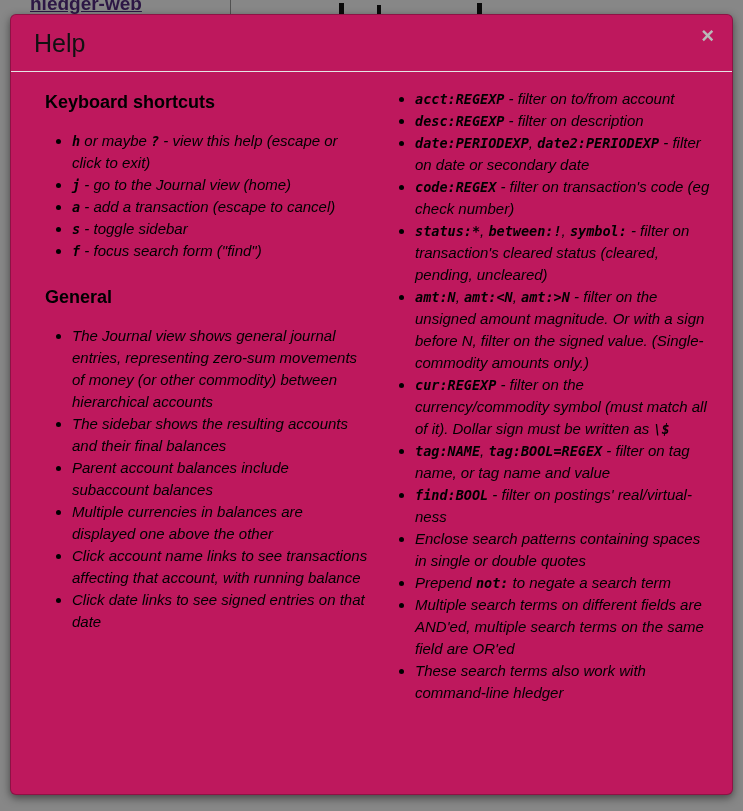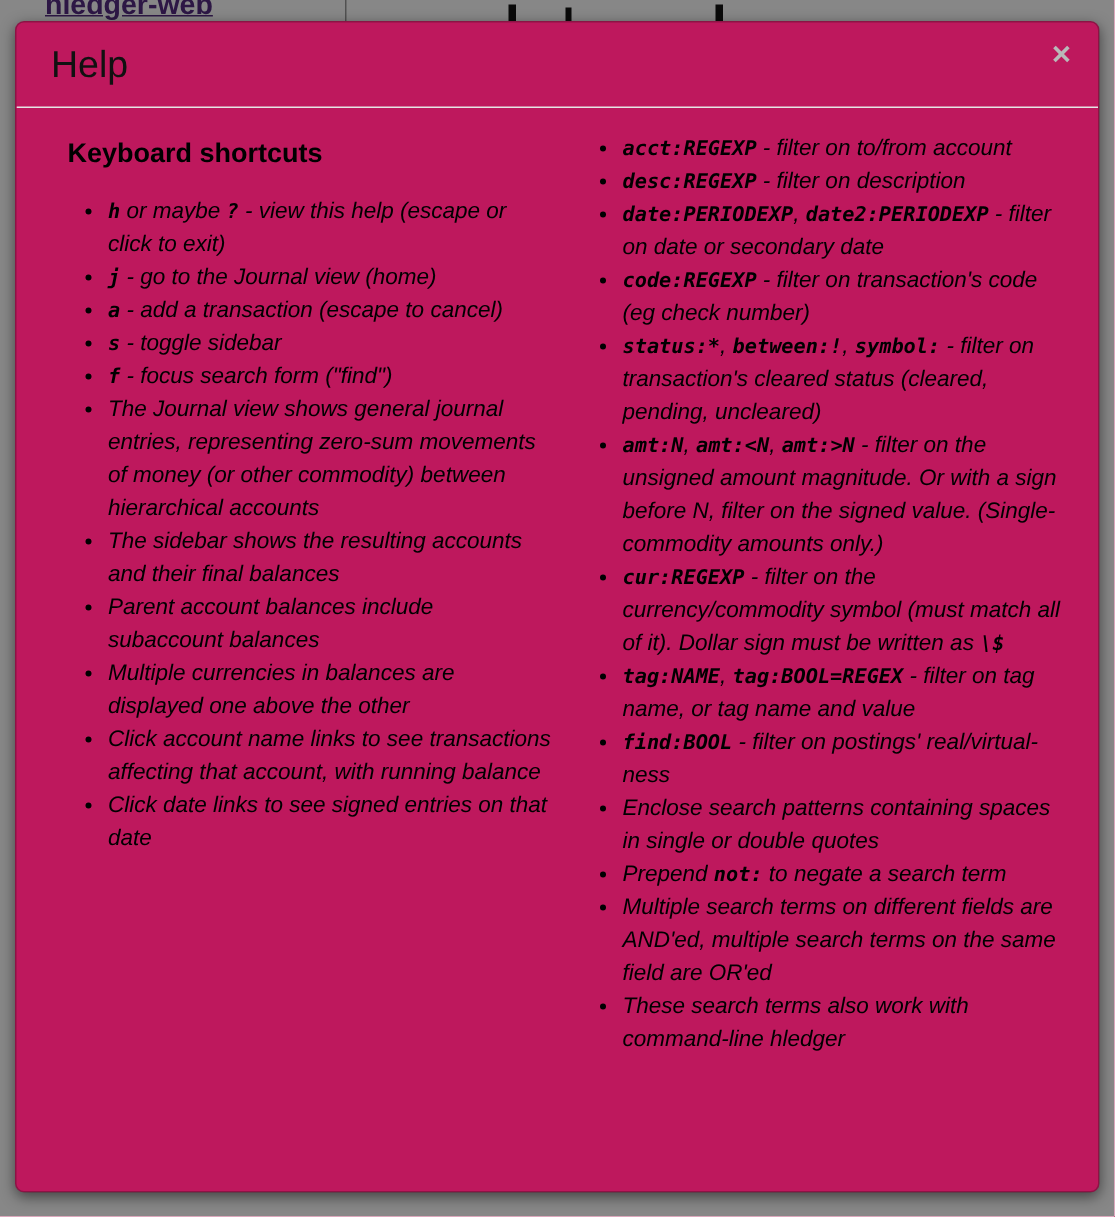--- a/index.html
+++ b/index.html
@@ -70,36 +70,37 @@
       <div class="col-left">
         <h4 class="sec">Keyboard shortcuts</h4>
         <ul>
             <li><code>h</code> or maybe <code>?</code> - view this help (escape or click to exit)</li>
             <li><code>j</code> - go to the Journal view (home)</li>
             <li><code>a</code> - add a transaction (escape to cancel)</li>
             <li><code>s</code> - toggle sidebar</li>
             <li><code>f</code> - focus search form ("find")</li>
           </ul>
 
+        <h4 class="sec later">General</h4>
         <ul>
             <li>The Journal view shows general journal entries, representing zero-sum movements of money (or other commodity) between hierarchical accounts</li>
             <li>The sidebar shows the resulting accounts and their final balances</li>
             <li>Parent account balances include subaccount balances</li>
             <li>Multiple currencies in balances are displayed one above the other</li>
             <li>Click account name links to see transactions affecting that account, with running balance</li>
             <li>Click date links to see signed entries on that date</li>
           </ul>
       </div>
 
       <div class="col-right">
         <ul>
             <li><code>acct:REGEXP</code> - filter on to/from account</li>
             <li><code>desc:REGEXP</code> - filter on description</li>
             <li><code>date:PERIODEXP</code>, <code>date2:PERIODEXP</code> - filter on date or secondary date</li>
-            <li><code>code:REGEXP</code> - filter on transaction's code (eg check number)</li>
+            <li><code>code:REGEX</code> - filter on transaction's code (eg check number)</li>
             <li><code>status:*</code>, <code>between:!</code>, <code>symbol:</code> - filter on transaction's cleared status (cleared, pending, uncleared)</li>
             <li><code>amt:N</code>, <code>amt:&lt;N</code>, <code>amt:&gt;N</code> - filter on the unsigned amount magnitude. Or with a sign before N, filter on the signed value. (Single-commodity amounts only.)</li>
             <li><code>cur:REGEXP</code> - filter on the currency/commodity symbol (must match all of it). Dollar sign must be written as <code>\$</code></li>
             <li><code>tag:NAME</code>, <code>tag:BOOL=REGEX</code> - filter on tag name, or tag name and value</li>
             <li><code>find:BOOL</code> - filter on postings' real/virtual-ness</li>
             <li>Enclose search patterns containing spaces in single or double quotes</li>
             <li>Prepend <code>not:</code> to negate a search term</li>
             <li>Multiple search terms on different fields are AND'ed, multiple search terms on the same field are OR'ed</li>
             <li>These search terms also work with command-line hledger</li>
           </ul>

